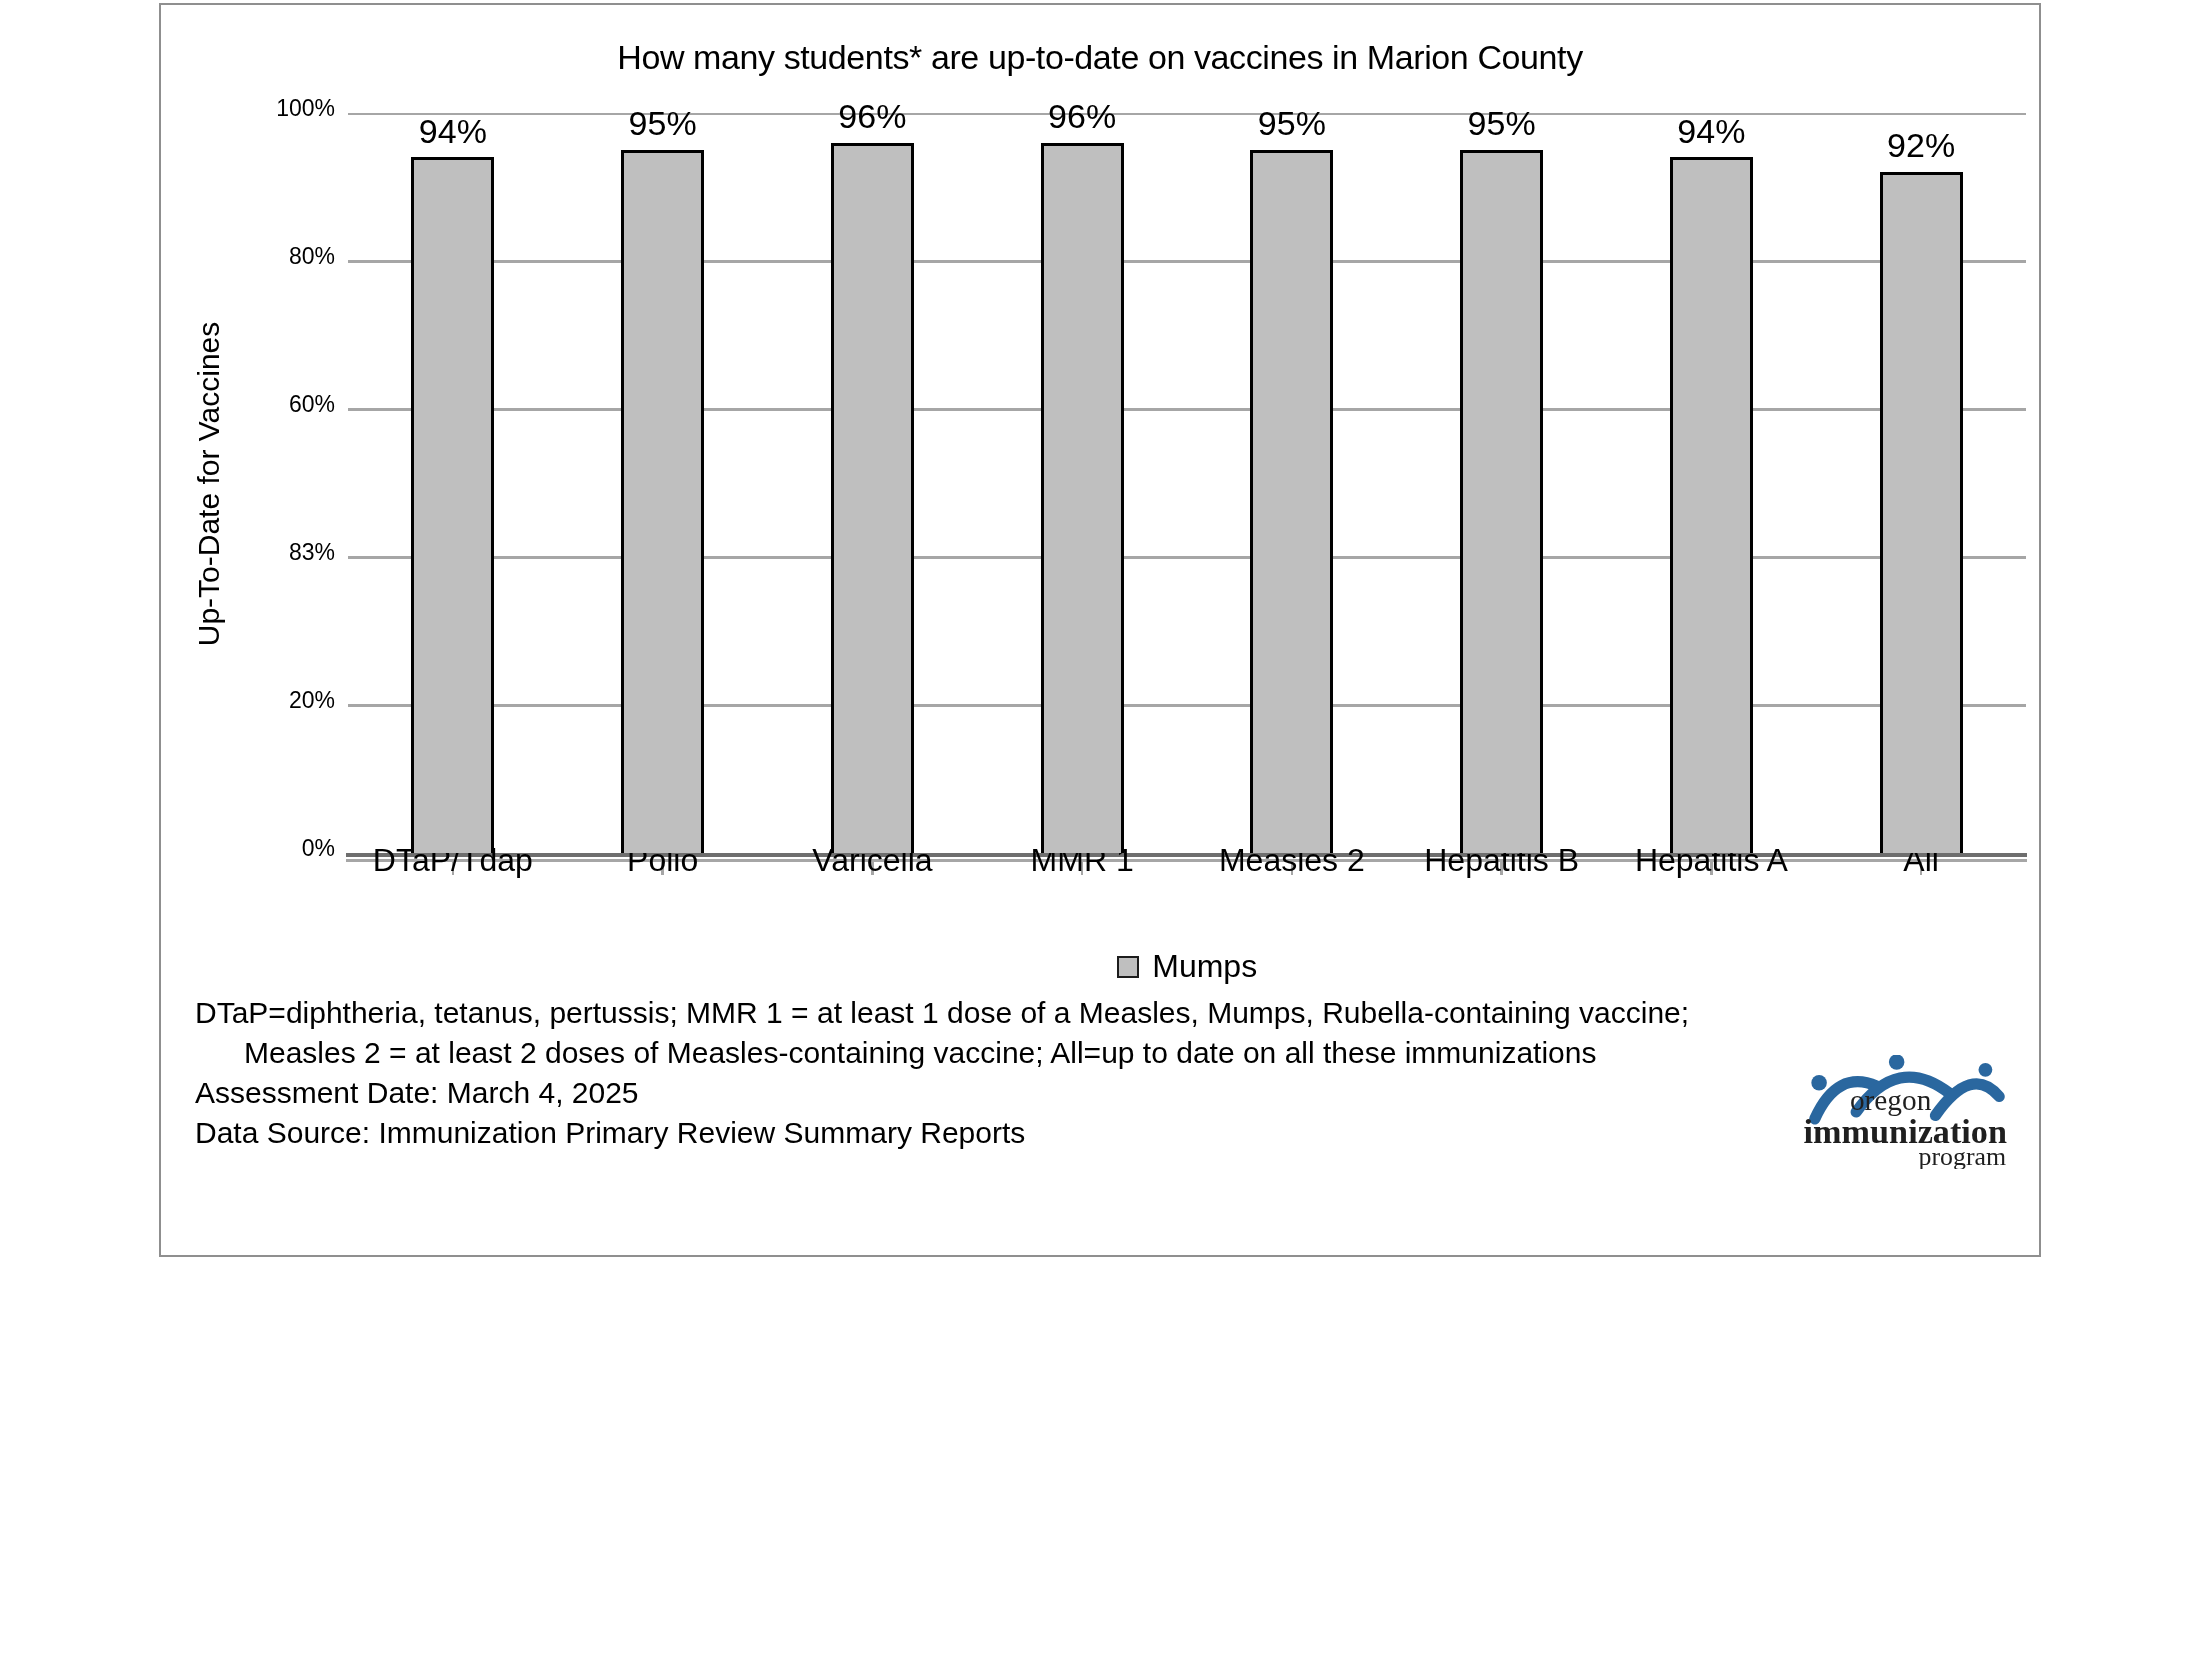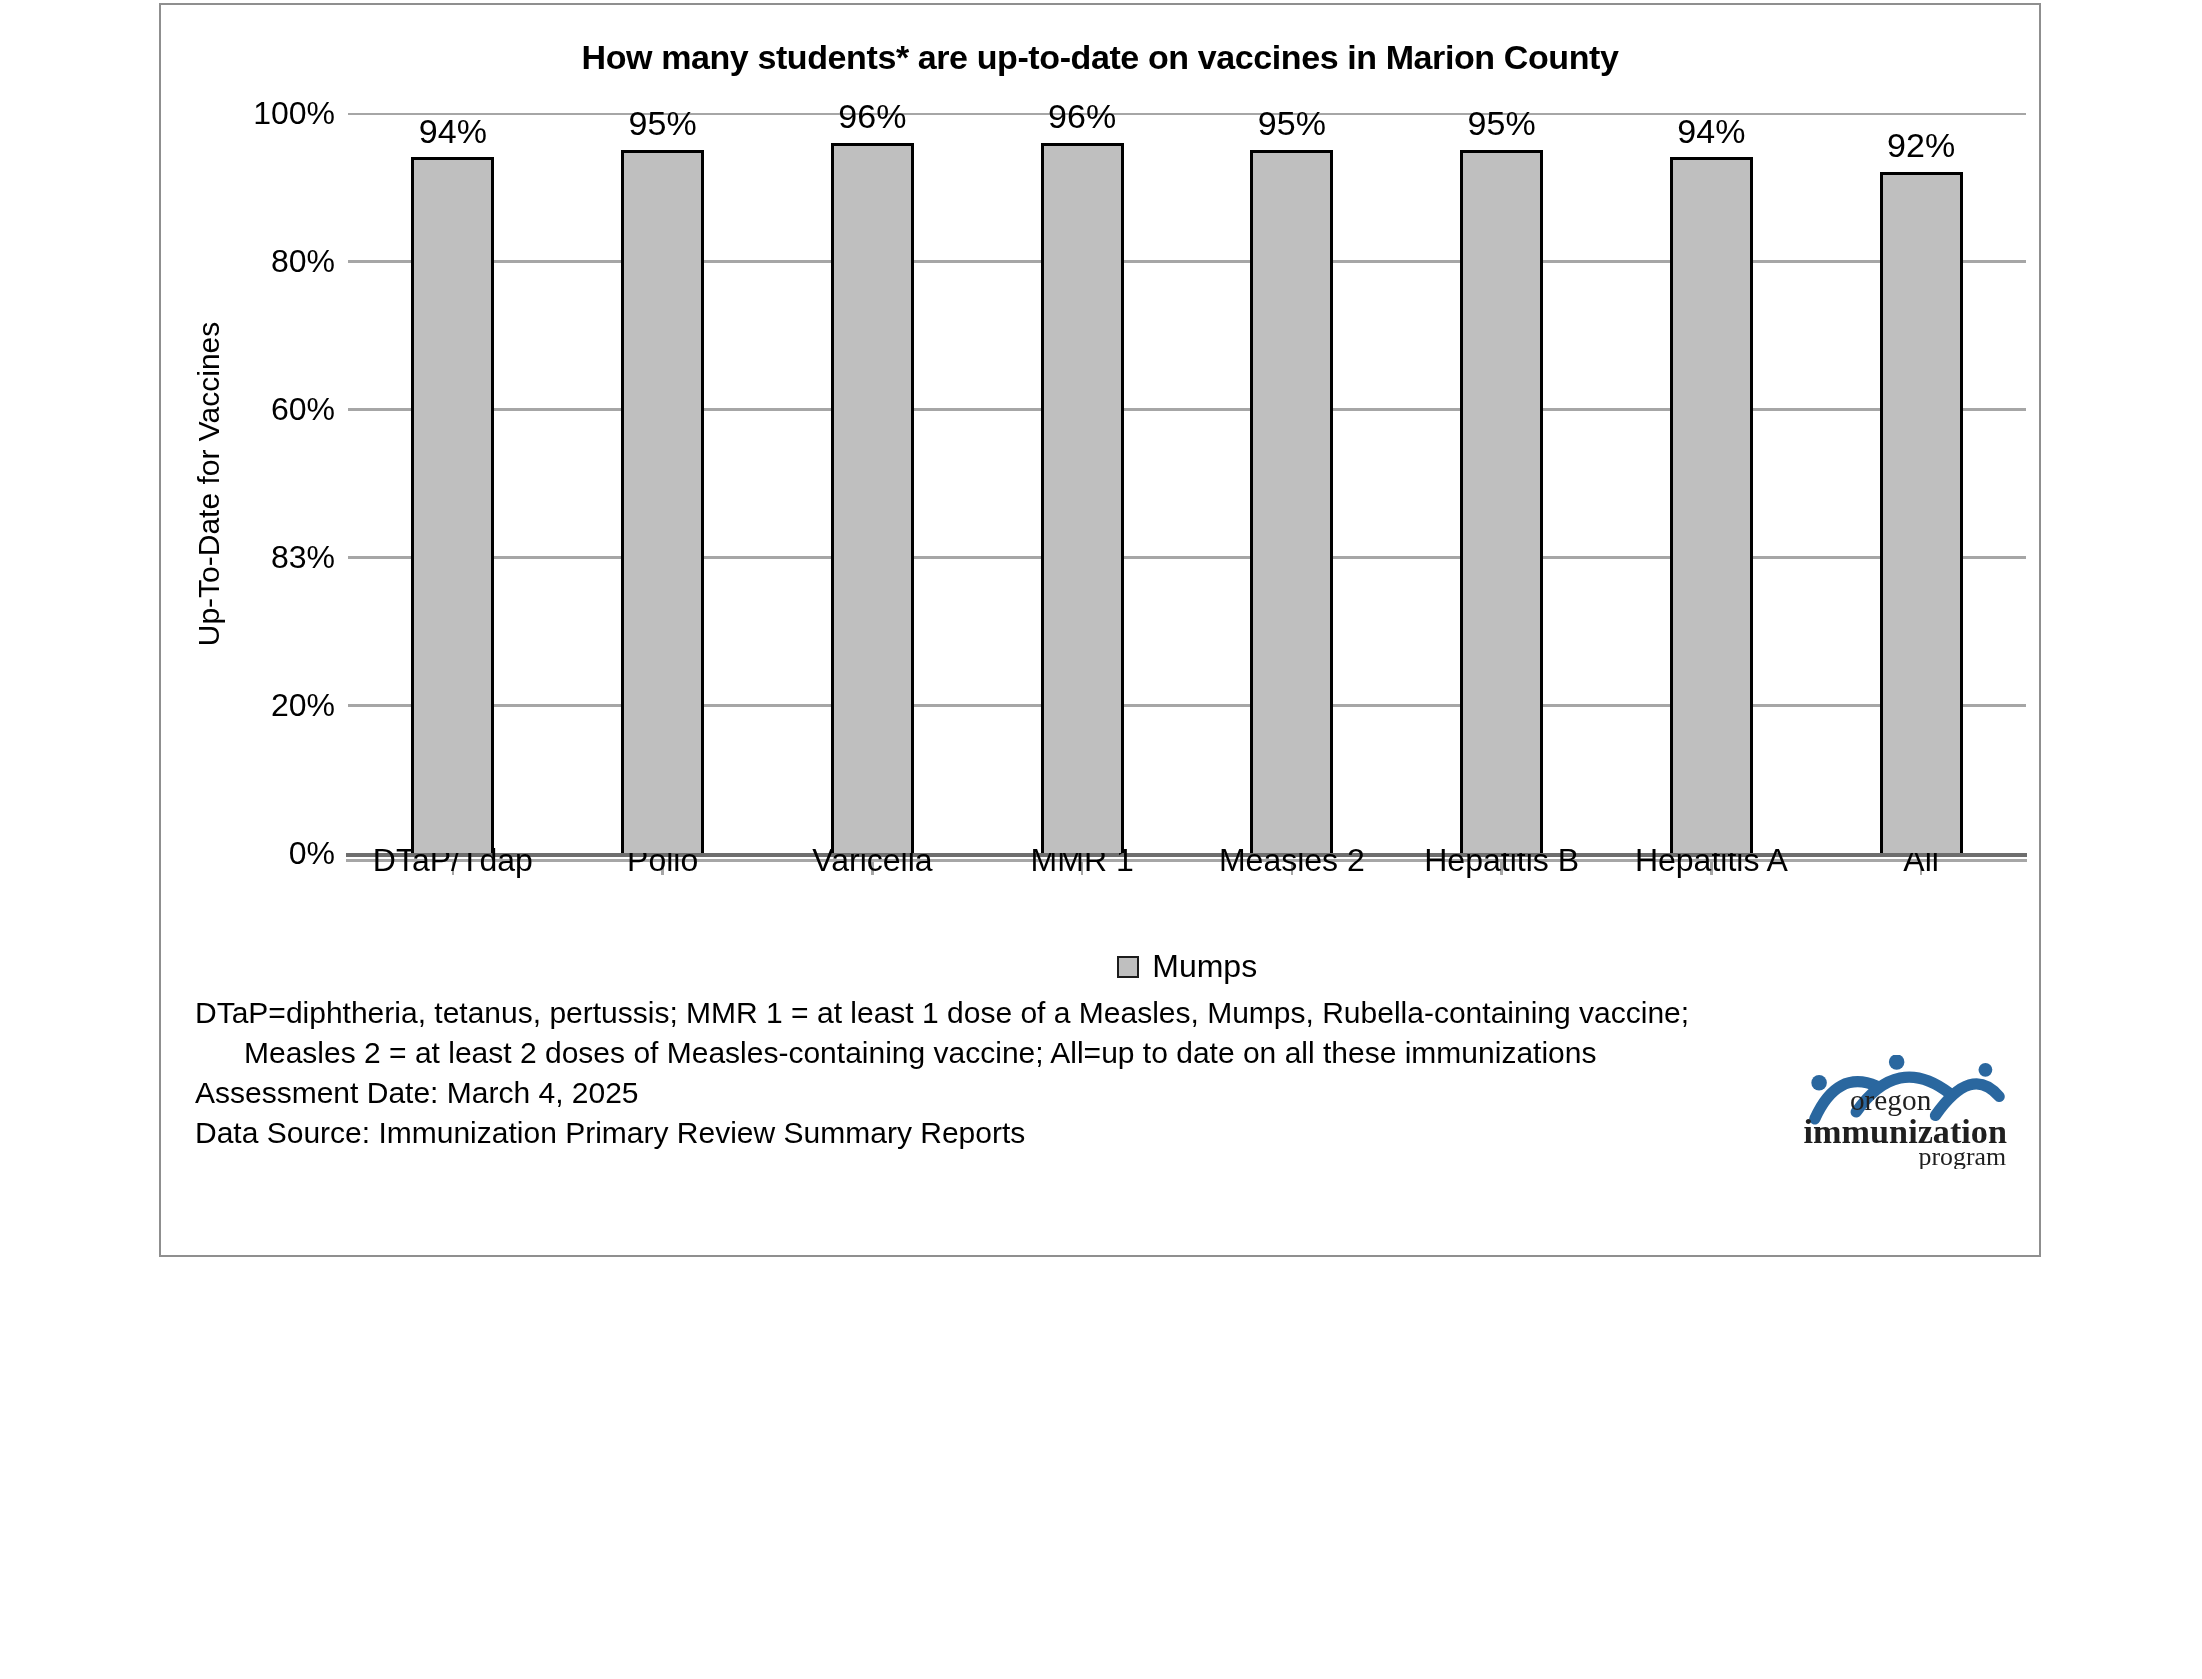--- a/index.html
+++ b/index.html
@@ -3,36 +3,36 @@
 <meta charset="utf-8">
 <style>
   html,body{margin:0;padding:0;background:#ffffff;}
   body{width:2203px;height:1679px;font-family:"Liberation Sans",sans-serif;color:#000;}
   .canvas{position:relative;width:2203px;height:1679px;background:#fff;overflow:hidden;}
 
   .panel{position:absolute;left:159px;top:3.4px;width:1882px;height:1254px;
          border:2.6px solid #8F8F8F;background:#fff;box-sizing:border-box;}
 
   .title{position:absolute;top:33px;left:0;width:100%;text-align:center;
-         font-size:34px;font-weight:700;letter-spacing:-0.4px;}
+         font-size:34px;font-weight:400;letter-spacing:-0.4px;}
 
   .y-title{position:absolute;left:48px;top:479px;transform:translate(-50%,-50%) rotate(-90deg);
            font-size:30px;white-space:nowrap;}
 
   .plot{position:absolute;left:187px;top:108px;width:1678px;height:740px;}
   .gridlines{position:absolute;inset:0;z-index:1;}
   .gridline{position:absolute;left:0;width:100%;height:2.6px;background:var(--grid);}
   .bars{position:absolute;inset:0;display:flex;z-index:2;}
   .slot{flex:1;position:relative;display:flex;justify-content:center;align-items:flex-end;}
   .bar{width:83px;background:var(--bar-fill);border:3.4px solid var(--bar-border);
        border-bottom:none;box-sizing:border-box;}
   .value-label{position:absolute;left:0;right:0;text-align:center;font-size:34px;}
 
   .y-labels{position:absolute;left:0;top:0;width:174px;height:1254px;}
-  .ylabel{position:absolute;right:0;font-size:32px;white-space:nowrap;}
+  .ylabel{position:absolute;right:0;font-size:23px;white-space:nowrap;}
 
   .axis-line{position:absolute;left:185px;width:1681px;}
   .axis-dark{top:848px;height:3.4px;background:var(--axis-dark);}
   .axis-light{top:854px;height:2.6px;background:var(--grid);}
 
   .ticks-row{position:absolute;left:187px;top:856px;width:1678px;display:flex;}
   .tick-slot{flex:1;display:flex;justify-content:center;}
   .tick{width:2.6px;height:13.8px;background:var(--grid);}
 
   .xlabels-row{position:absolute;left:187px;top:837px;width:1678px;display:flex;}

